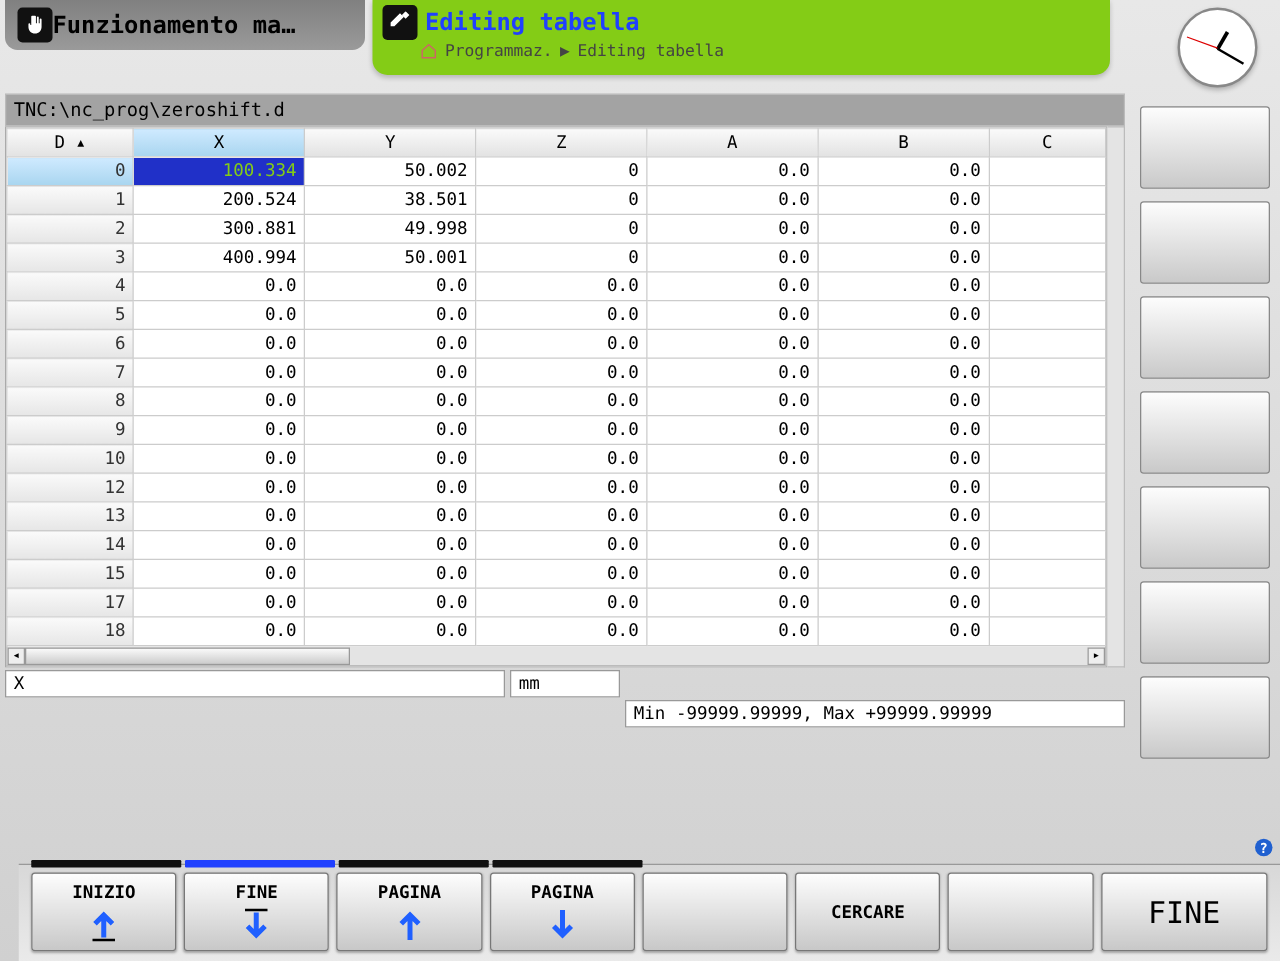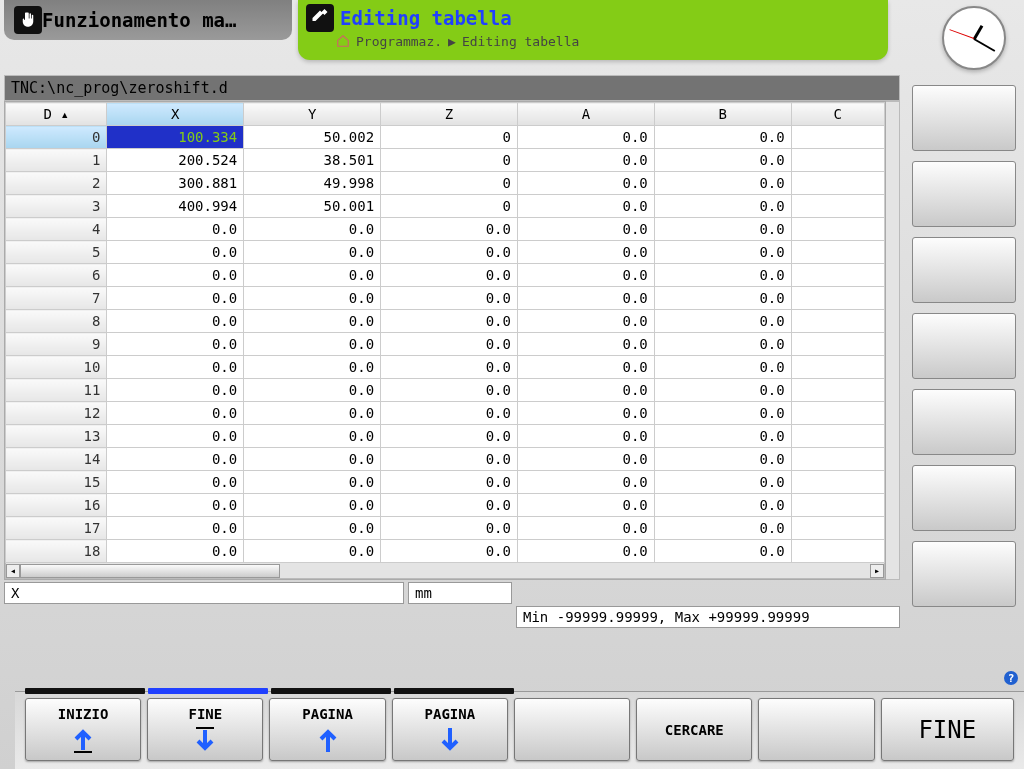--- a/index.html
+++ b/index.html
@@ -80,21 +80,21 @@
     align-items:stretch;
   }
   .sidekey {
     height:66px;
     background:linear-gradient(#fdfdfd,#c9c9c9);
     border:1px solid #888; border-radius:3px;
   }
 
   
   .pathbar {
-    background:#737373; border:1px solid #bbb;
+    background:#a3a3a3; border:1px solid #bbb;
     padding:3px 6px; font-size:15px;
   }
 
   
   .tablewrap { border:1px solid #aaa; background:#fff; }
   table { border-collapse:collapse; width:100%; table-layout:fixed; }
   th, td {
     border:1px solid #ccc;
     height:23px;
     font-family:inherit;
@@ -124,21 +124,21 @@
   .hscroll .arrow{width:14px;height:14px;border:1px solid #999;background:#eee;display:flex;align-items:center;justify-content:center;font-size:10px;}
   .hscroll .track{flex:1;height:14px;position:relative;}
   .hscroll .thumb{position:absolute;left:0;top:0;height:14px;width:260px;background:linear-gradient(#fafafa,#ccc);border:1px solid #999;}
   .vscroll { width:14px; background:#e4e4e4; border:1px solid #bbb; border-left:none; }
 
   .tableflex{display:flex;}
 
   
   .status { display:flex; gap:4px; margin-top:2px; }
   .status > div { border:1px solid #999; background:#fff; height:22px; padding:2px 6px; font-size:14px; }
-  .st-col{width:400px;} .st-unit{width:104px;} .st-range{flex:1;margin-top:24px;}
+  .st-col{width:400px;} .st-unit{width:88px;} .st-range{flex:1;margin-top:24px;}
 
   
   .softkeys {
     position:absolute; left:15px; bottom:0; right:0;
     height:78px;
     display:flex; gap:6px;
     padding:6px 10px 8px 10px;
     background:linear-gradient(#d8d8d8,#eaeaea);
     border-top:1px solid #999;
     justify-content:center;
@@ -326,29 +326,20 @@
               <tr>
                 <td class="idx">10</td>
                 <td class="val">0.0</td>
                 <td class="val">0.0</td>
                 <td class="val">0.0</td>
                 <td class="val">0.0</td>
                 <td class="val">0.0</td>
                 <td class="val"></td>
               </tr>
               <tr>
-                <td class="idx">11</td>
-                <td class="val">0.0</td>
-                <td class="val">0.0</td>
-                <td class="val">0.0</td>
-                <td class="val">0.0</td>
-                <td class="val">0.0</td>
-                <td class="val"></td>
-              </tr>
-              <tr>
                 <td class="idx">12</td>
                 <td class="val">0.0</td>
                 <td class="val">0.0</td>
                 <td class="val">0.0</td>
                 <td class="val">0.0</td>
                 <td class="val">0.0</td>
                 <td class="val"></td>
               </tr>
               <tr>
                 <td class="idx">13</td>
@@ -363,29 +354,20 @@
                 <td class="idx">14</td>
                 <td class="val">0.0</td>
                 <td class="val">0.0</td>
                 <td class="val">0.0</td>
                 <td class="val">0.0</td>
                 <td class="val">0.0</td>
                 <td class="val"></td>
               </tr>
               <tr>
                 <td class="idx">15</td>
-                <td class="val">0.0</td>
-                <td class="val">0.0</td>
-                <td class="val">0.0</td>
-                <td class="val">0.0</td>
-                <td class="val">0.0</td>
-                <td class="val"></td>
-              </tr>
-              <tr>
-                <td class="idx">16</td>
                 <td class="val">0.0</td>
                 <td class="val">0.0</td>
                 <td class="val">0.0</td>
                 <td class="val">0.0</td>
                 <td class="val">0.0</td>
                 <td class="val"></td>
               </tr>
               <tr>
                 <td class="idx">17</td>
                 <td class="val">0.0</td>

